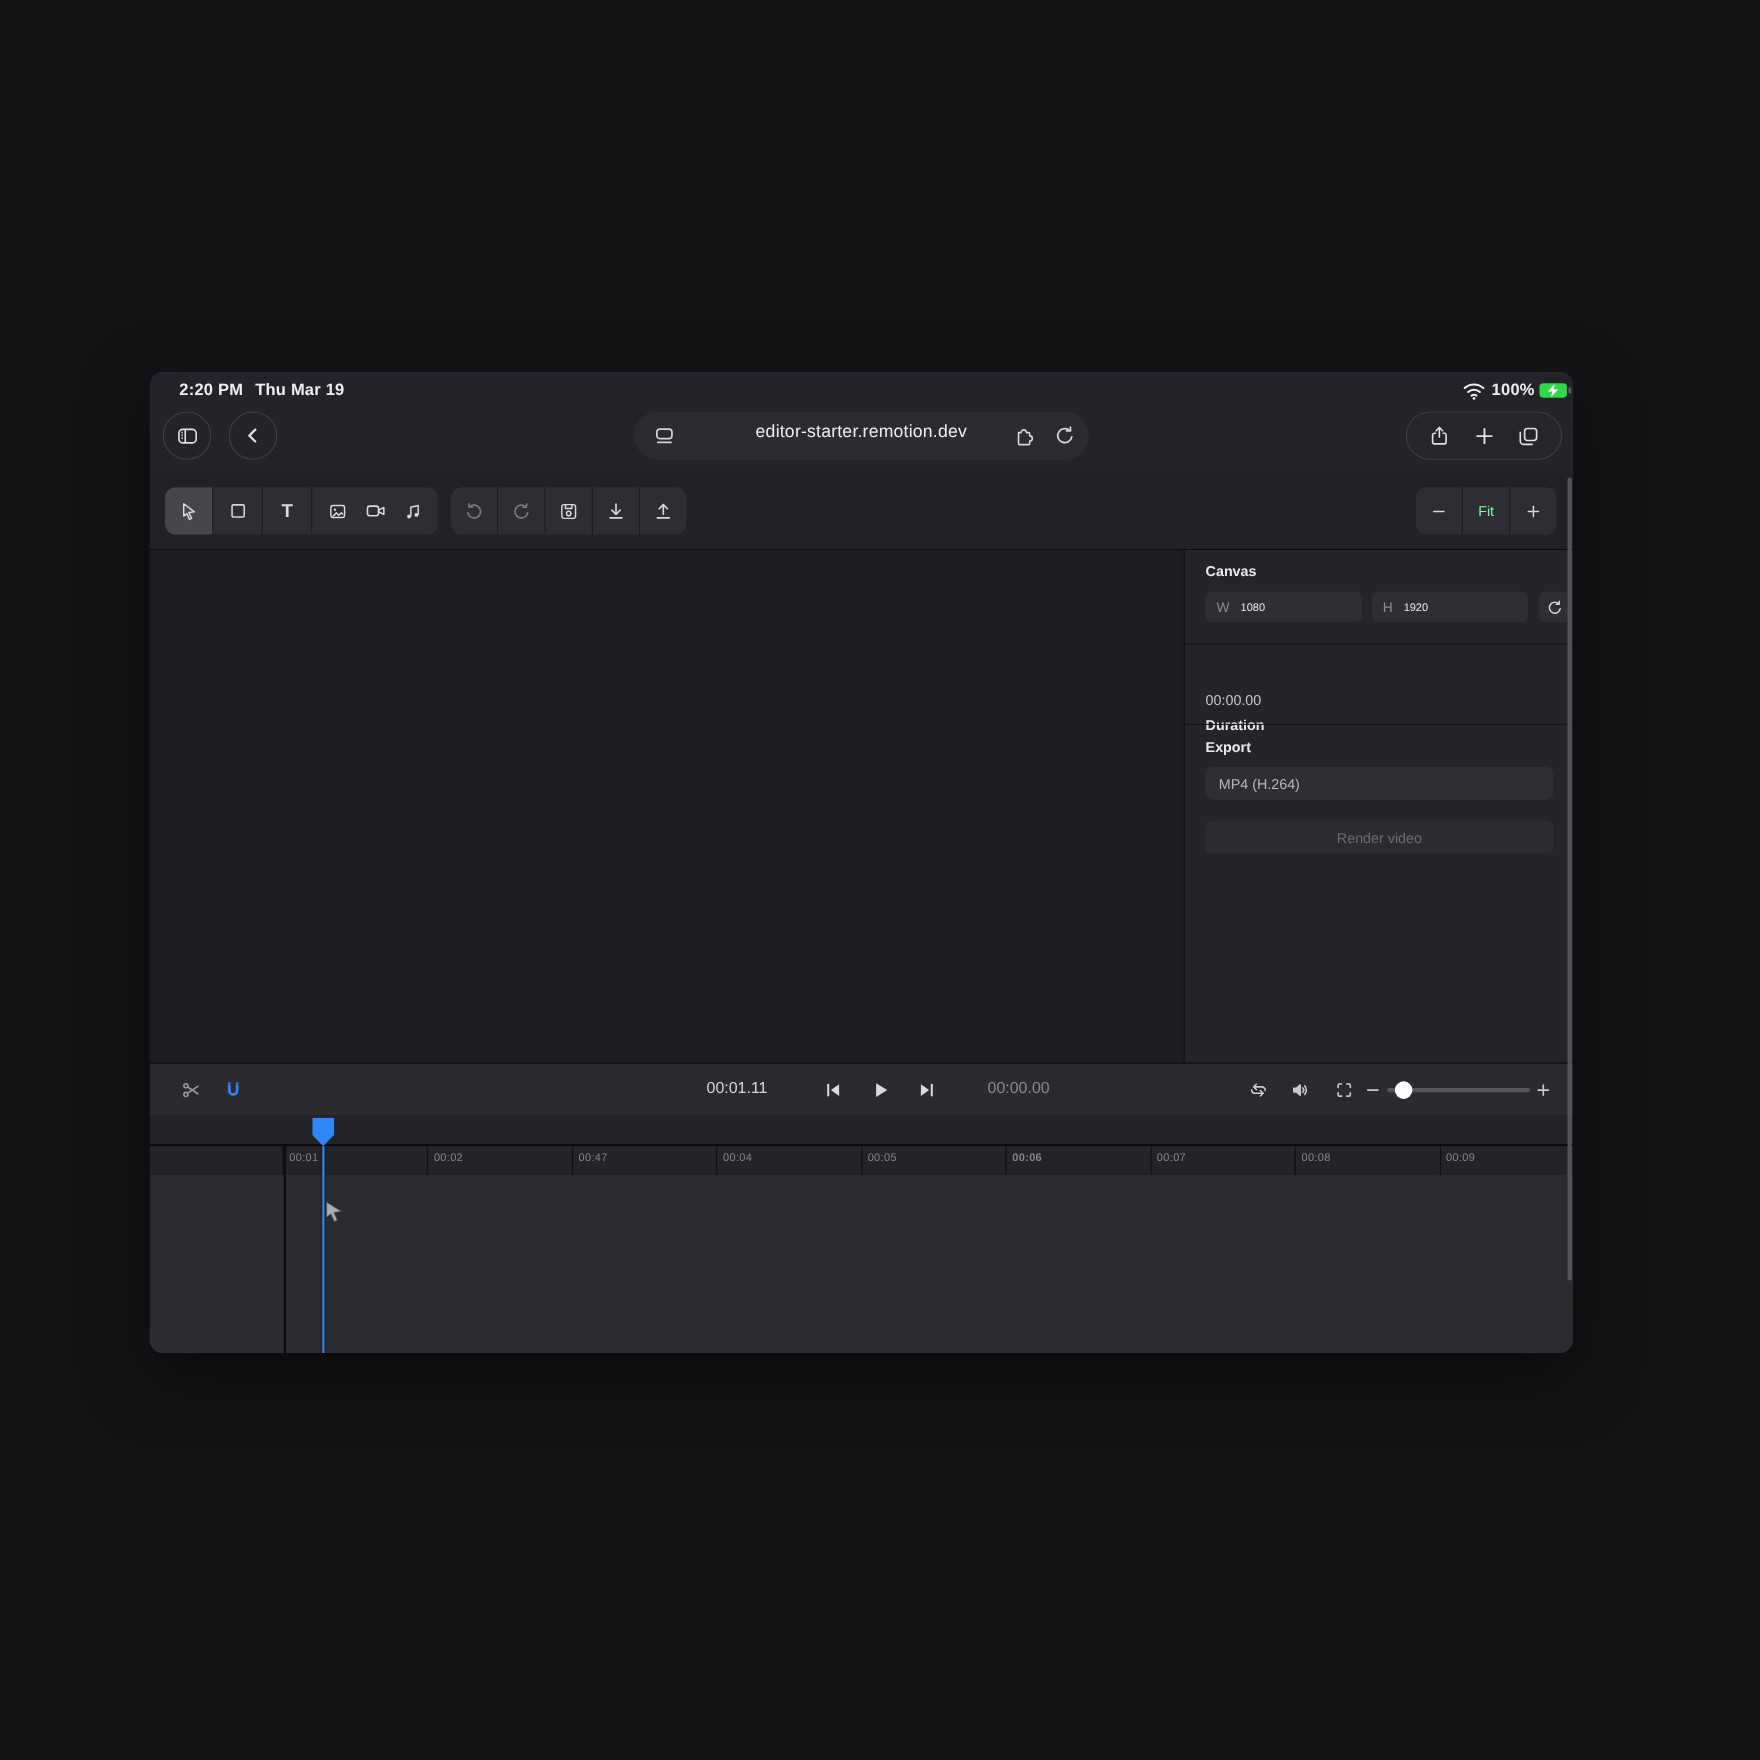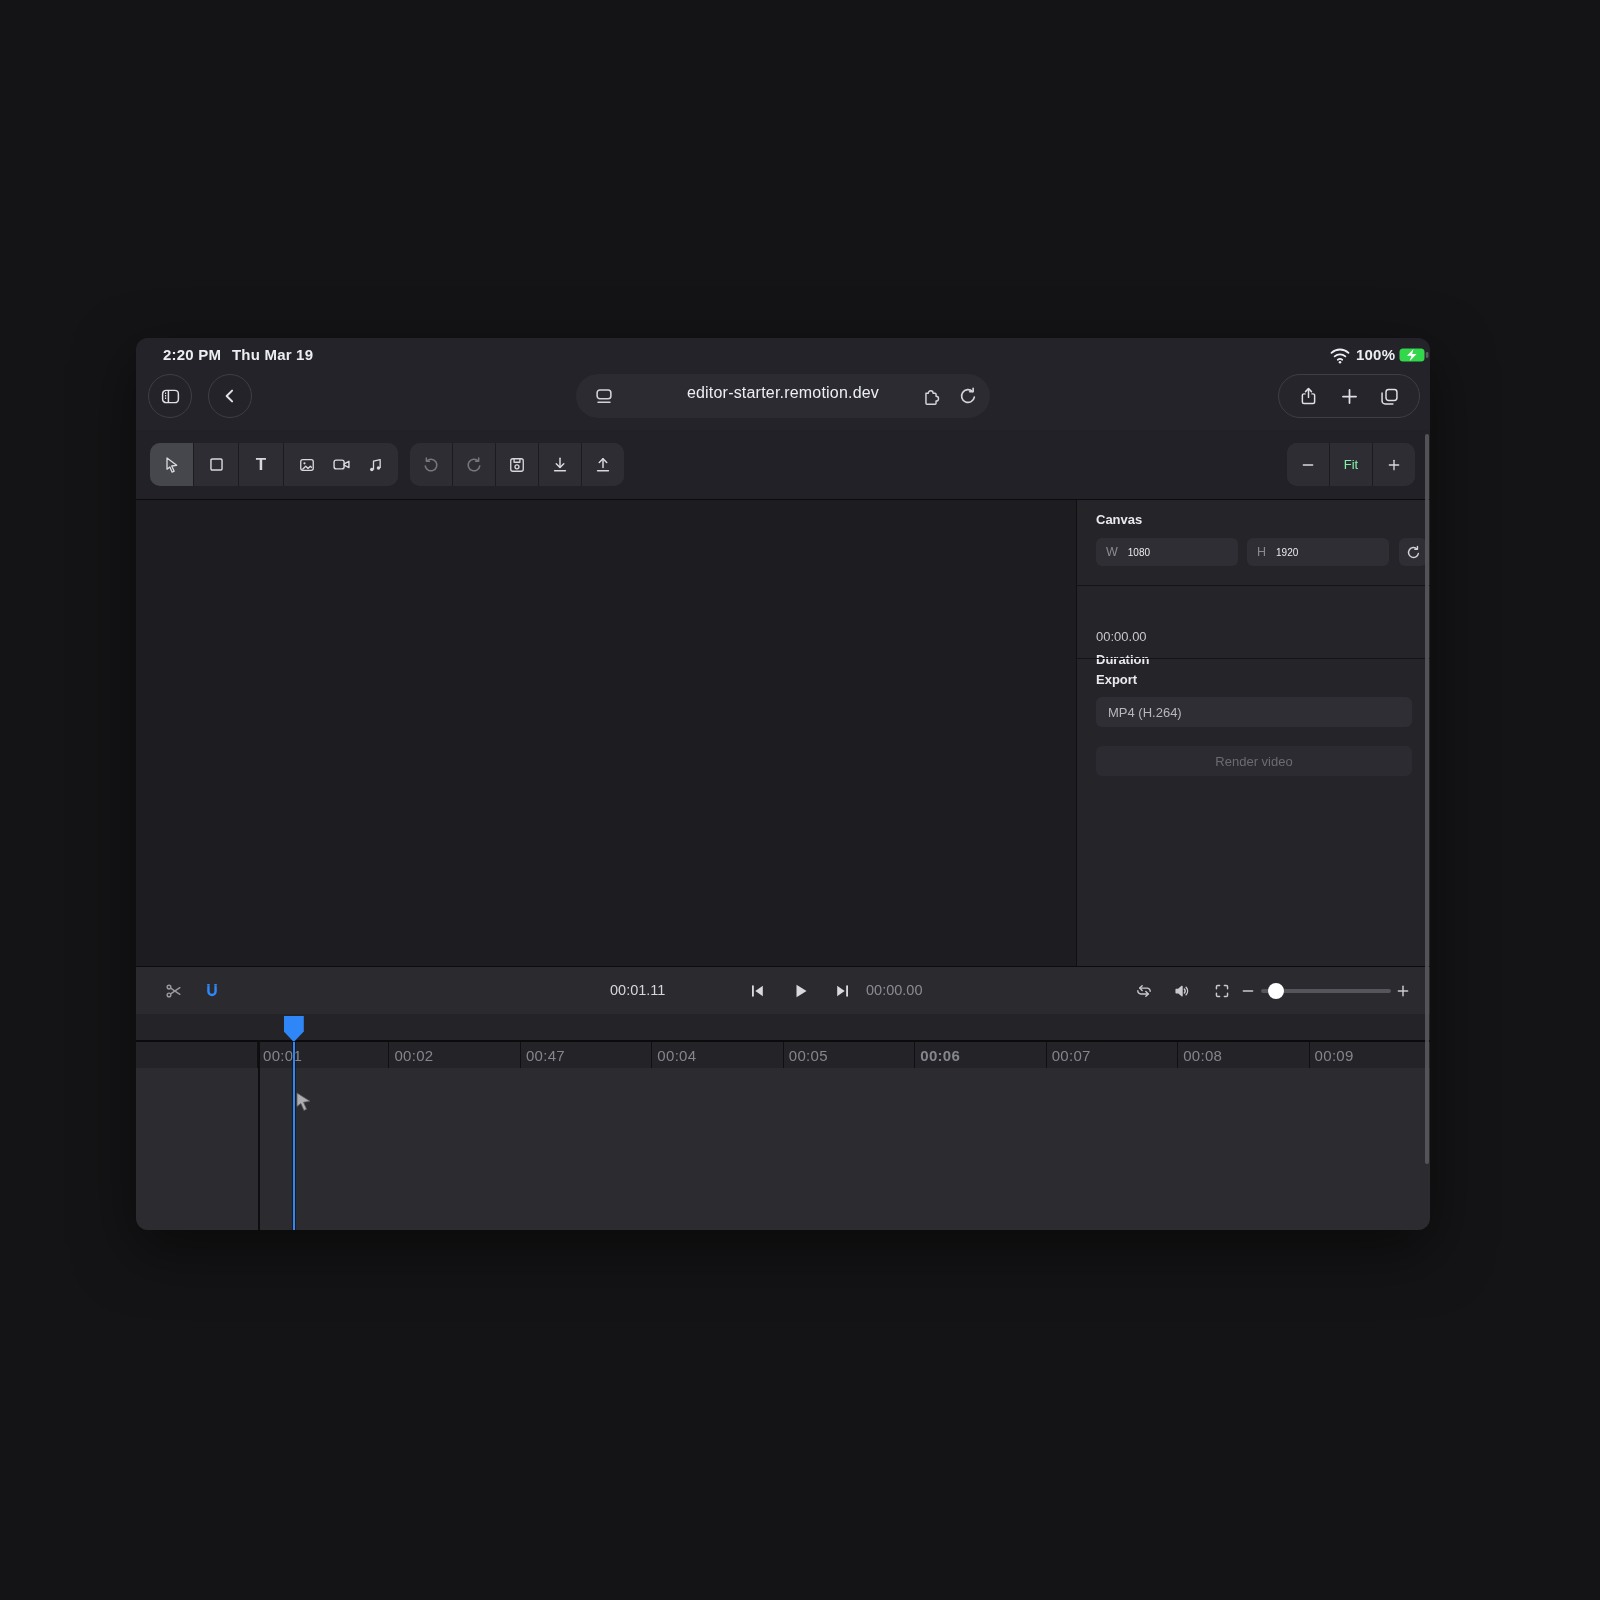--- a/index.html
+++ b/index.html
@@ -34,32 +34,32 @@
   .field .lab{font-size:12.5px;color:#8a8a91;}
   .field .val{font-size:10px;color:#eaeaee;}
   .divider{position:absolute;left:0;width:354px;height:1px;background:#141417;}
   .panel-value{position:absolute;left:19px;font-size:13px;color:#c7c7cc;}
   .select-box{position:absolute;left:19px;width:316px;height:30px;background:#2e2e34;border-radius:6px;display:flex;align-items:center;padding:0 12px;font-size:13px;color:#b7b7bd;}
   .render-btn{position:absolute;left:19px;width:316px;height:30px;background:#2b2b31;border-radius:6px;display:flex;align-items:center;justify-content:center;font-size:13px;color:#6b6b72;}
   .sq-btn{position:absolute;top:38px;width:28px;height:28px;background:#2e2e34;border-radius:6px;display:flex;align-items:center;justify-content:center;color:#d2d3d7;}
   
   .transport{position:absolute;left:0;top:628px;width:1294px;height:48px;background:#2a2a2f;border-top:1px solid #0c0c0e;}
   .t-ico{position:absolute;top:50%;transform:translate(-50%,-50%);color:#c9cacd;}
-  .t-time{position:absolute;top:15px;width:120px;font-size:14.5px;color:#d5d6da;font-variant-numeric:tabular-nums;}
+  .t-time{position:absolute;top:15px;width:120px;text-align:center;font-size:14.5px;color:#d5d6da;font-variant-numeric:tabular-nums;}
   .slider-track{position:absolute;left:1125px;top:50%;width:130px;height:4px;margin-top:-2px;background:#55555b;border-radius:2px;}
   .slider-knob{position:absolute;left:1132px;top:50%;width:16px;height:16px;margin-top:-8px;border-radius:50%;background:#ffffff;}
   
   .timeline{position:absolute;left:0;top:676px;width:1294px;height:216px;}
   .tl-spacer{position:absolute;left:0;top:0;width:1294px;height:26px;background:#232328;}
   .tl-line{position:absolute;left:0;top:26px;width:1294px;height:2px;background:#0b0b0d;}
   .tl-ruler{position:absolute;left:0;top:28px;width:1294px;height:26px;background:#232328;overflow:hidden;}
   .tl-track{position:absolute;left:0;top:54px;width:1294px;height:162px;background:#2b2b30;}
   .tl-headsep{position:absolute;left:122px;top:26px;width:2px;height:190px;background:#0e0e10;}
   .tick{position:absolute;top:0;height:26px;border-left:1px solid #101013;}
-  .tick-label{display:block;padding:5px 0 0 5px;font-size:15px;color:#85858d;letter-spacing:.3px;white-space:nowrap;}
+  .tick-label{display:block;padding:5px 0 0 5px;font-size:10px;color:#85858d;letter-spacing:.3px;white-space:nowrap;}
   .playhead-flag{position:absolute;top:2px;width:20px;height:26px;margin-left:-10px;background:#2f86f7;clip-path:polygon(0 0,100% 0,100% 60%,50% 100%,0 60%);}
   .playhead-line{position:absolute;top:28px;width:2.5px;height:188px;margin-left:-1.25px;background:#2f86f7;box-shadow:0 0 0 1px rgba(0,0,0,.35);}
   .scrollbar{position:absolute;left:1289px;top:96px;width:3.5px;height:730px;background:#5b5b60;border-radius:2px;opacity:.85;}
 </style>
 </head>
 <body>
 
 <div class="screen">
   <div class="window">
 

